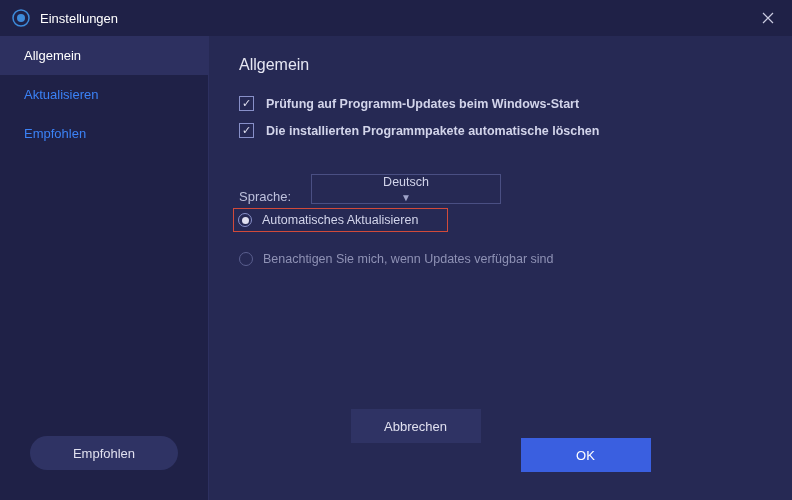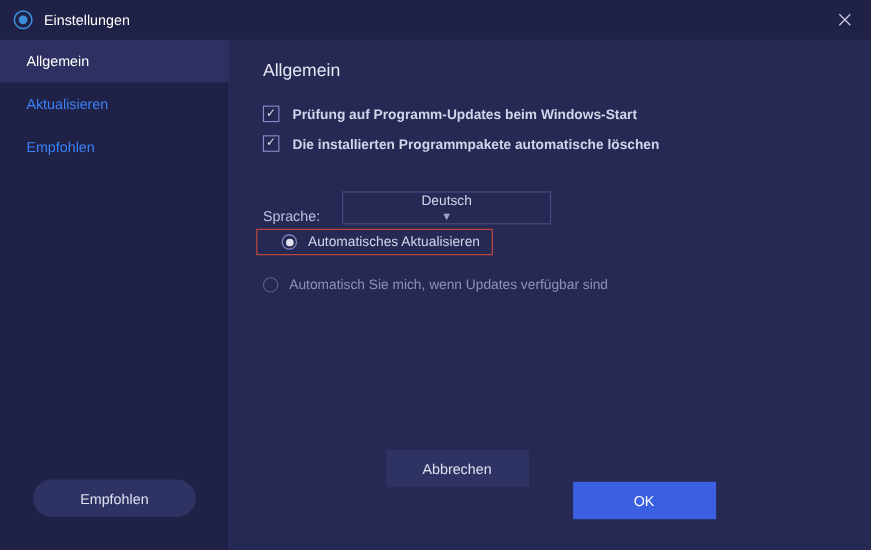--- a/index.html
+++ b/index.html
@@ -153,21 +153,21 @@
       margin-bottom: 16px;
     }
     .radio-row {
       display: flex;
       align-items: center;
       margin-bottom: 12px;
       padding: 4px 0;
     }
     .radio-highlight {
       border: 1.5px solid #d14a3a;
-      padding: 4px 6px 4px 22px;
+      padding: 4px 6px 4px 4px;
       margin-left: -6px;
       display: inline-flex;
       align-items: center;
       width: 215px;
     }
     .radio {
       width: 14px;
       height: 14px;
       border: 1.5px solid #8890c9;
       border-radius: 50%;
@@ -281,21 +281,21 @@
 
 
     <div class="radio-row">
       <span class="radio-highlight">
         <div class="radio selected"></div>
         <div class="radio-label">Automatisches Aktualisieren</div>
       </span>
     </div>
     <div class="radio-row dim">
       <div class="radio"></div>
-      <div class="radio-label">Automatisch Sie mich, wenn Updates verfügbar sind</div>
+      <div class="radio-label">Benachtigen Sie mich, wenn Updates verfügbar sind</div>
     </div>
 
     <div class="button-row">
       <div class="btn btn-secondary">
         <span>Abbrechen</span>
       </div>
       <div class="btn btn-primary">
         <span>OK</span>
       </div>
     </div>

